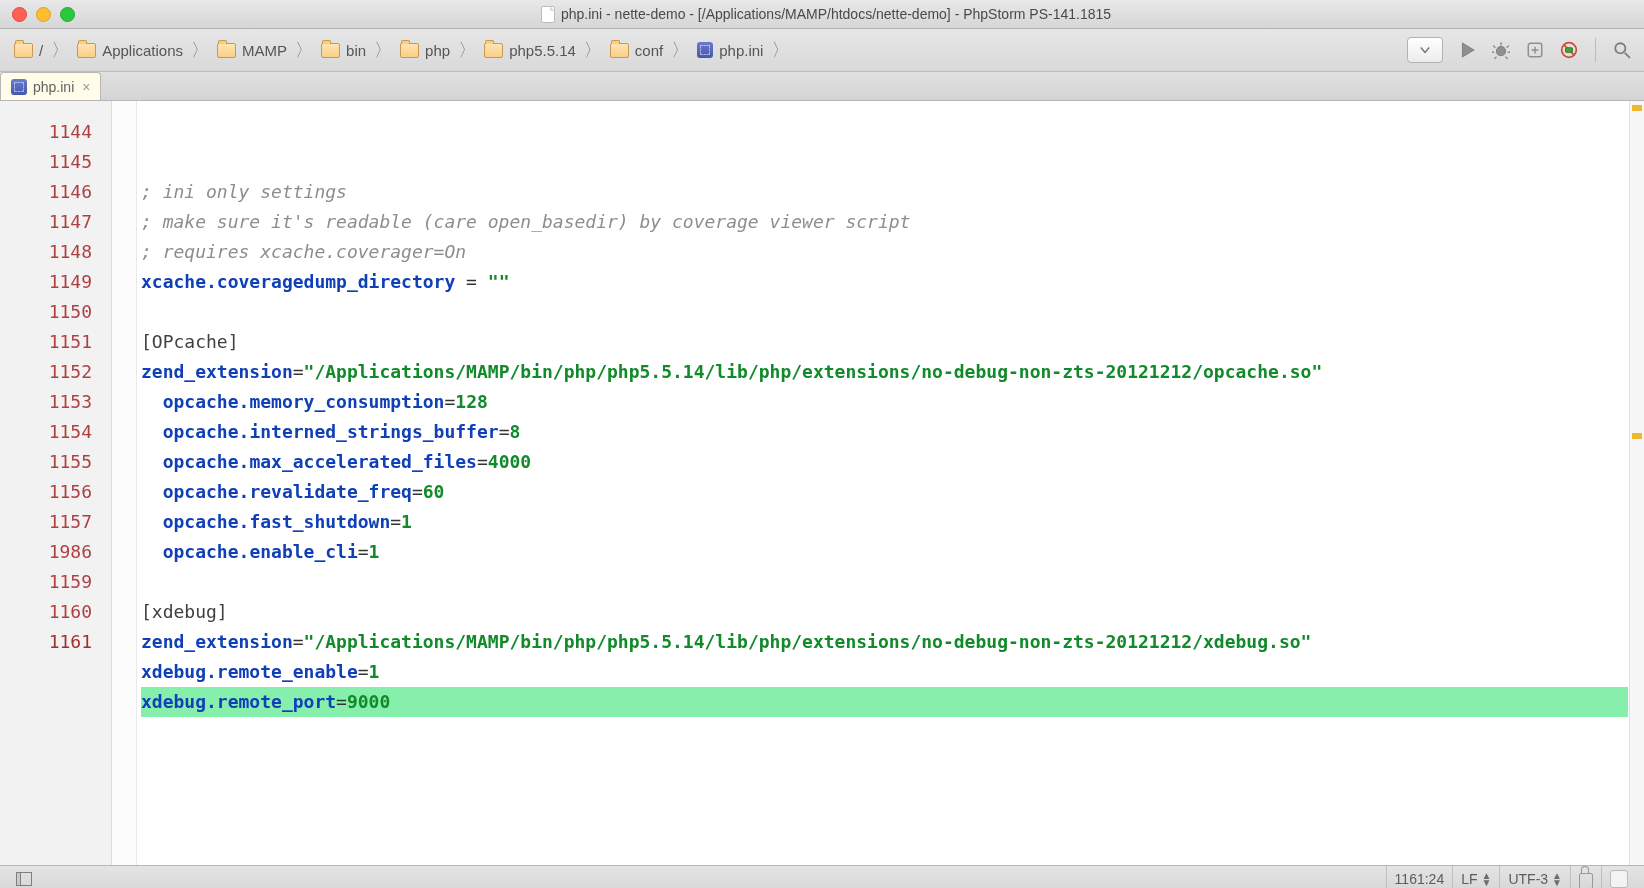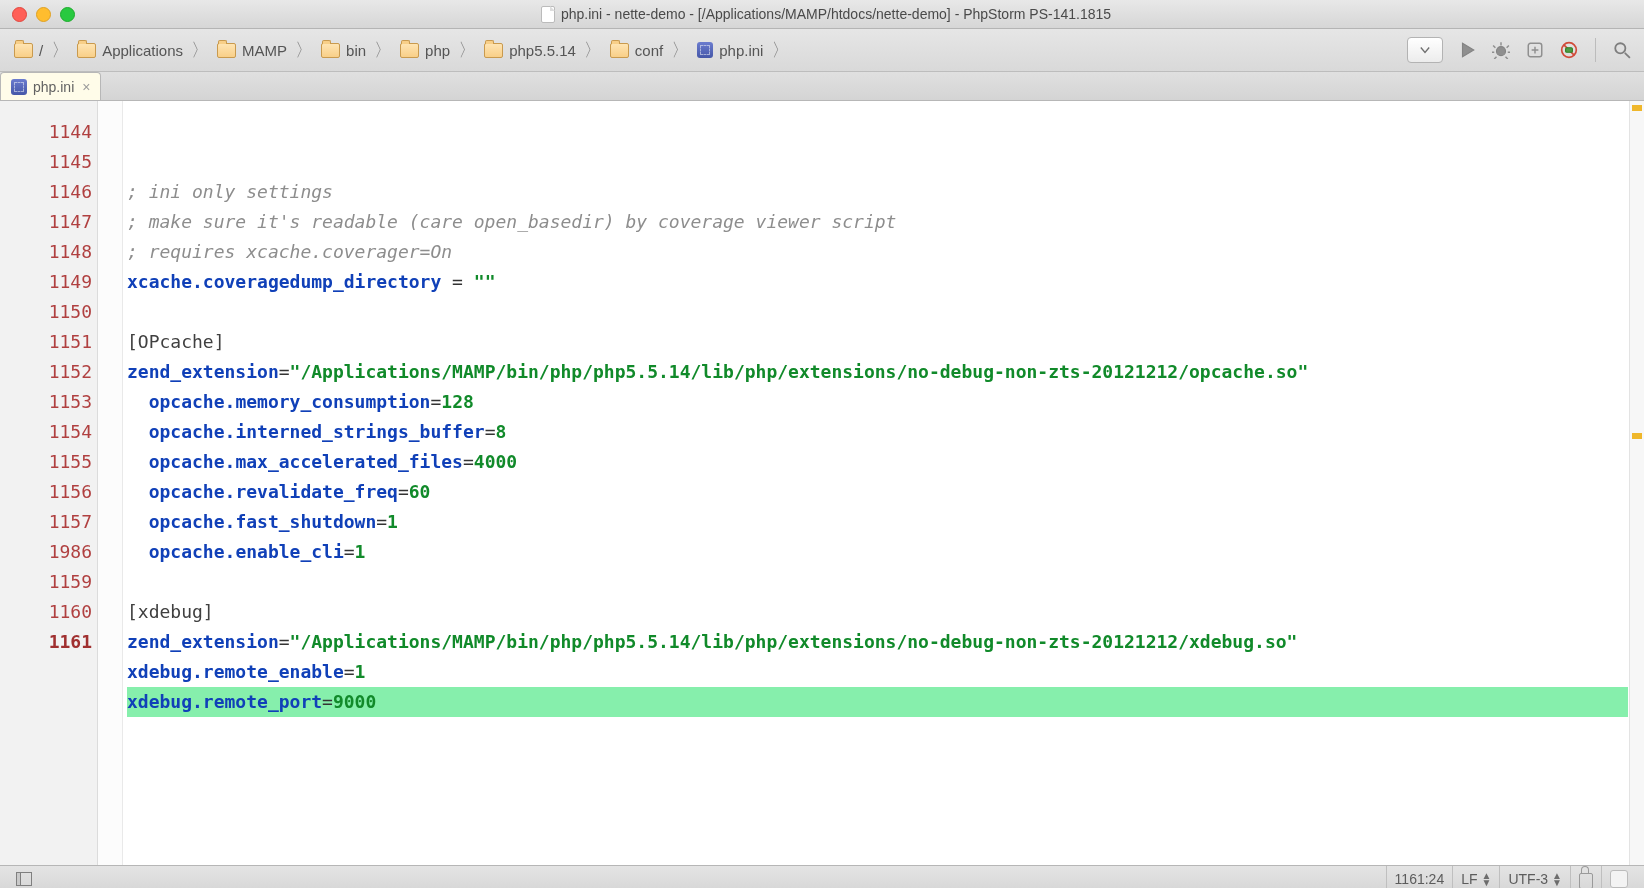--- a/index.html
+++ b/index.html
@@ -26,22 +26,22 @@
   .tool-btn svg{width:18px;height:18px;stroke:#838383;fill:#838383}
   .tool-btn.ok svg{fill:#64a05b;stroke:#2c8020}
   .dropdown-box{width:34px;height:24px;border:1px solid #b3b3b3;border-radius:4px;background:linear-gradient(#fff,#ececec);display:flex;align-items:center;justify-content:center;margin-right:4px}
   .sep{width:1px;height:24px;background:#bcbcbc;margin:0 6px}
   
   .tabrow{height:28px;background:linear-gradient(#e0e0e0,#d4d4d4);border-bottom:1px solid #b7b7b7;display:flex;align-items:flex-end;padding-left:0}
   .tab{background:#fffce9;border:1px solid #b7b7b7;border-bottom:none;height:27px;display:flex;align-items:center;padding:0 10px;font-size:14px;color:#626262;border-radius:4px 4px 0 0;gap:6px}
   .tab .close{font-size:14px;color:#9b9b9b;padding-left:2px;cursor:pointer}
   
   .editor{display:flex;height:calc(888px - 28px - 42px - 28px - 26px);position:relative;font-family:Menlo,Consolas,monospace;font-size:18px}
-  .gutter{width:92px;background:#f2f2f2;border-right:1px solid #dcdcdc;text-align:right;color:#b04040;padding:4px 5px 0 0;line-height:30px;user-select:none}
-  .gutter .cur{font-weight:bold;color:#a03030}
+  .gutter{width:92px;background:#f2f2f2;border-right:1px solid #dcdcdc;text-align:right;color:#b04040;padding:4px 19px 0 0;line-height:30px;user-select:none}
+  .gutter .cur{font-weight:normal;color:#a03030}
   .margin{width:24px;background:#fcfcfc;border-right:1px solid #e9e9e9}
   .code{flex:1;padding:4px 16px 0 4px;line-height:30px;white-space:pre;overflow:hidden;position:relative}
   .code .row{height:30px}
   .code .row.hl{background:#86efac}
   .c-comment{color:#8d8d8d;font-style:italic}
   .c-key{color:#1040b8;font-weight:bold}
   .c-val{color:#118a2a;font-weight:bold}
   .c-sect{color:#404040;font-weight:normal}
   .c-eq{color:#333}
   .marker-strip{position:absolute;right:0;top:0;width:14px;height:100%;border-left:1px solid #e3e3e3;background:#f7f7f7}

